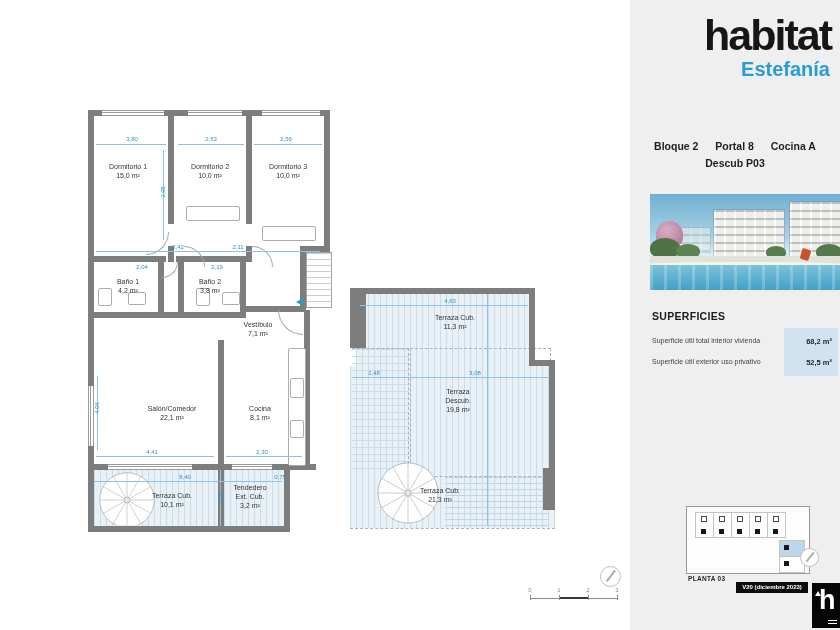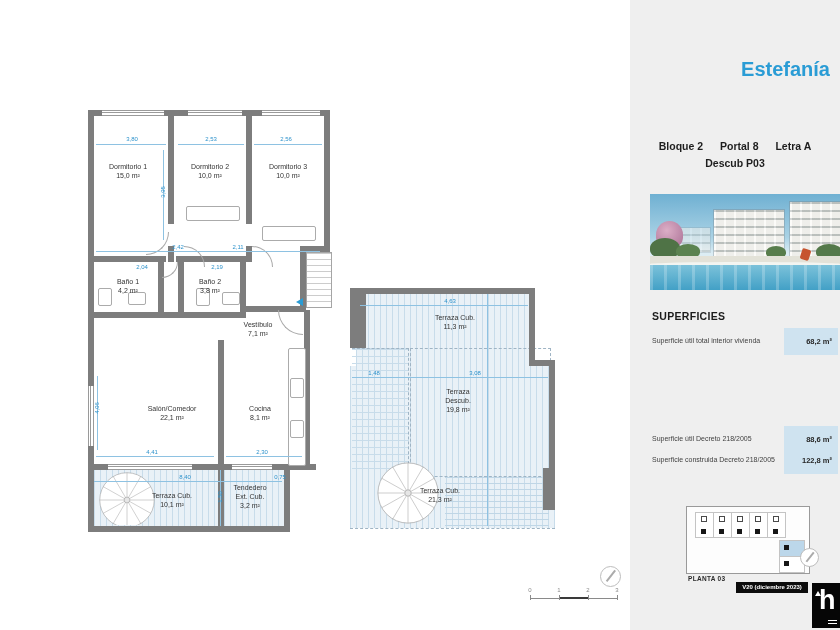--- a/index.html
+++ b/index.html
@@ -268,25 +268,26 @@
   <b class="dline" style="left:530px;top:595px;width:1px;height:5px;background:#8a8a8a"></b>
   <b class="dline" style="left:559px;top:595px;width:1px;height:5px;background:#8a8a8a"></b>
   <b class="dline" style="left:588px;top:595px;width:1px;height:5px;background:#8a8a8a"></b>
   <b class="dline" style="left:617px;top:595px;width:1px;height:5px;background:#8a8a8a"></b>
   <span class="slabel" style="left:530px;top:587px">0</span>
   <span class="slabel" style="left:559px;top:587px">1</span>
   <span class="slabel" style="left:588px;top:587px">2</span>
   <span class="slabel" style="left:617px;top:587px">3</span>
 
   <div id="panel">
+    <div class="logo1">habitat</div>
     <div class="logo2">Estefanía</div>
     <div class="brow">
       <span>Bloque 2</span>
       <span>Portal 8</span>
-      <span>Letra A</span>
+      <span>Cocina A</span>
     </div>
     <div class="prow">Descub P03</div>
   </div>
 
   <div class="photo">
     <b class="bld" style="left:30px;top:34px;width:30px;height:24px;opacity:.55"></b>
     <b class="bld" style="left:64px;top:16px;width:70px;height:50px"></b>
     <b class="bld" style="left:140px;top:8px;width:50px;height:58px"></b>
     <b class="tree" style="left:6px;top:27px;width:27px;height:27px;background:radial-gradient(circle at 40% 35%,#dcaec6,#a96f94)"></b>
     <b class="tree" style="left:0px;top:44px;width:30px;height:20px;background:#4f7346"></b>
@@ -298,29 +299,23 @@
     <b class="pooledge"></b>
     <b class="pool"></b>
   </div>
 
   <div class="sheading">SUPERFICIES</div>
   <div class="sgroup" style="top:331px">
     <div class="srow">
         <span class="lab">Superficie útil total interior vivienda</span>
         <span class="val">68,2 m²</span>
       </div>
-  </div>
-  <div class="sgroup" style="top:429px">
     <div class="srow">
-        <span class="lab">Superficie útil Decreto 218/2005</span>
-        <span class="val">88,6 m²</span>
-      </div>
-    <div class="srow">
-        <span class="lab">Superficie construida Decreto 218/2005</span>
-        <span class="val">122,8 m²</span>
+        <span class="lab">Superficie útil exterior uso privativo</span>
+        <span class="val">52,5 m²</span>
       </div>
   </div>
 
   <div class="kpbox">
     <b class="kpcell" style="left:8px;top:5px"></b>
     <b class="kpcell" style="left:26px;top:5px"></b>
     <b class="kpcell" style="left:44px;top:5px"></b>
     <b class="kpcell" style="left:62px;top:5px"></b>
     <b class="kpcell" style="left:80px;top:5px"></b>
     <b class="kpside hl" style="left:92px;top:33px"></b>

